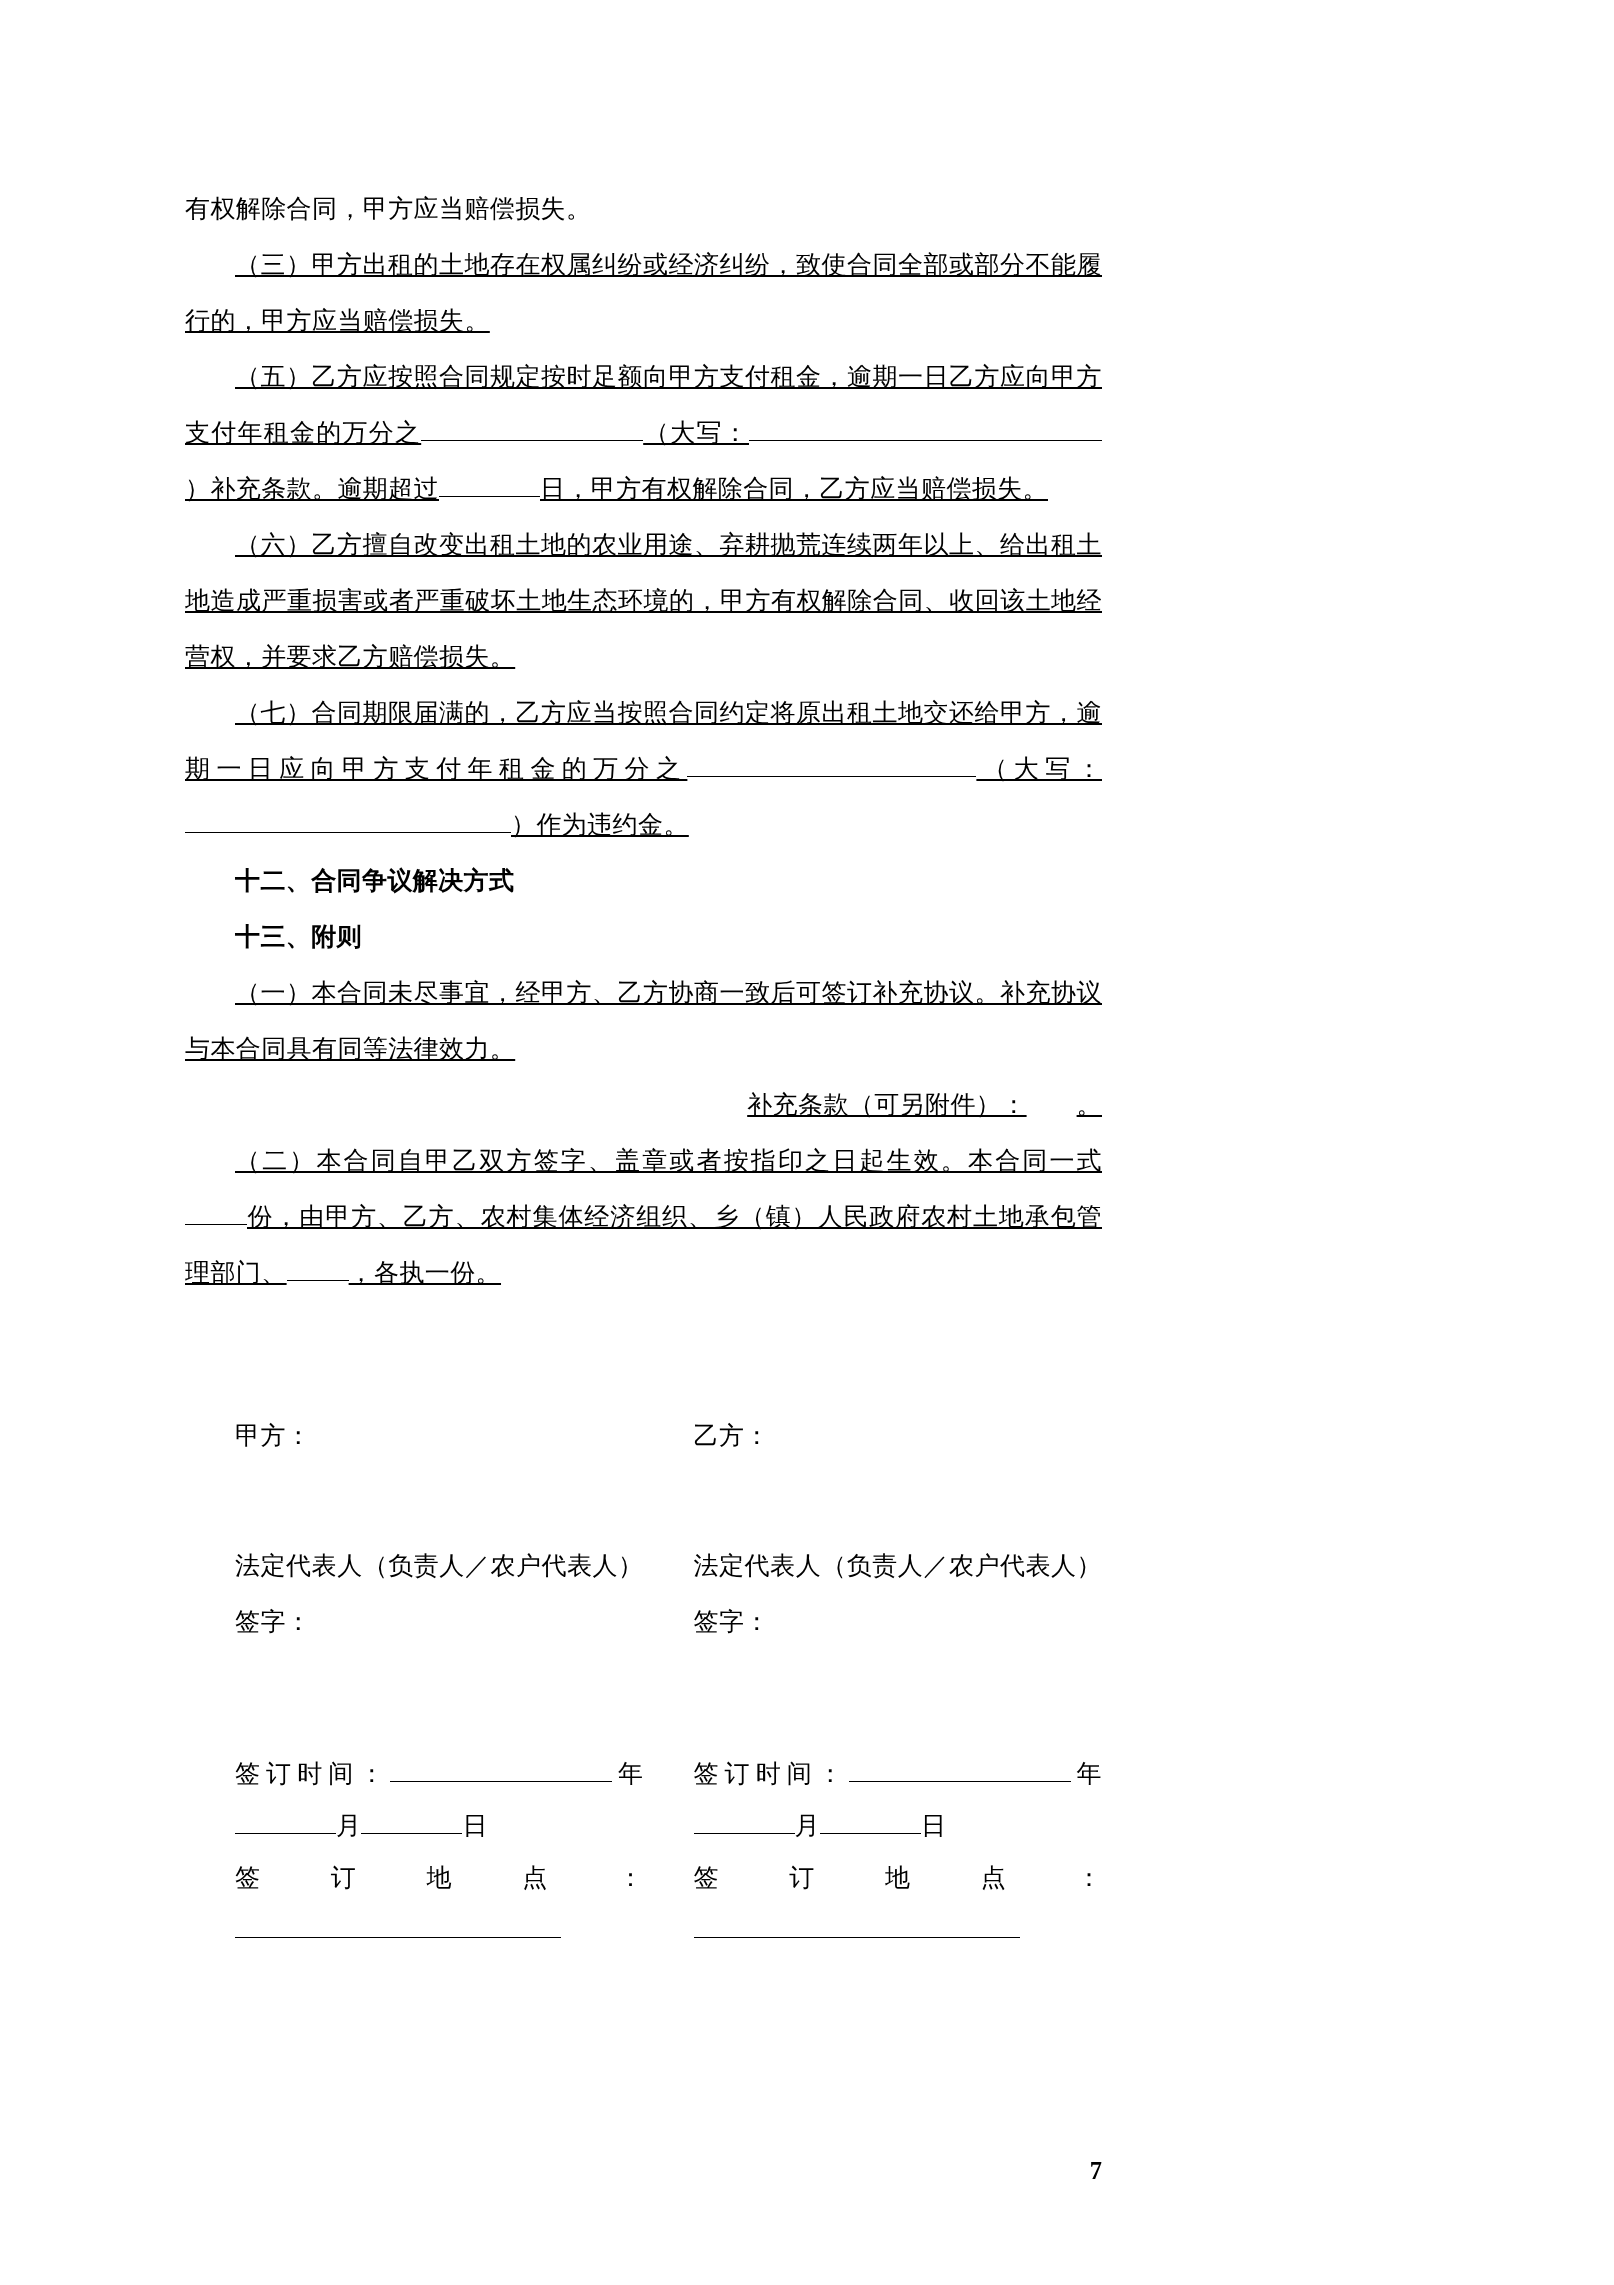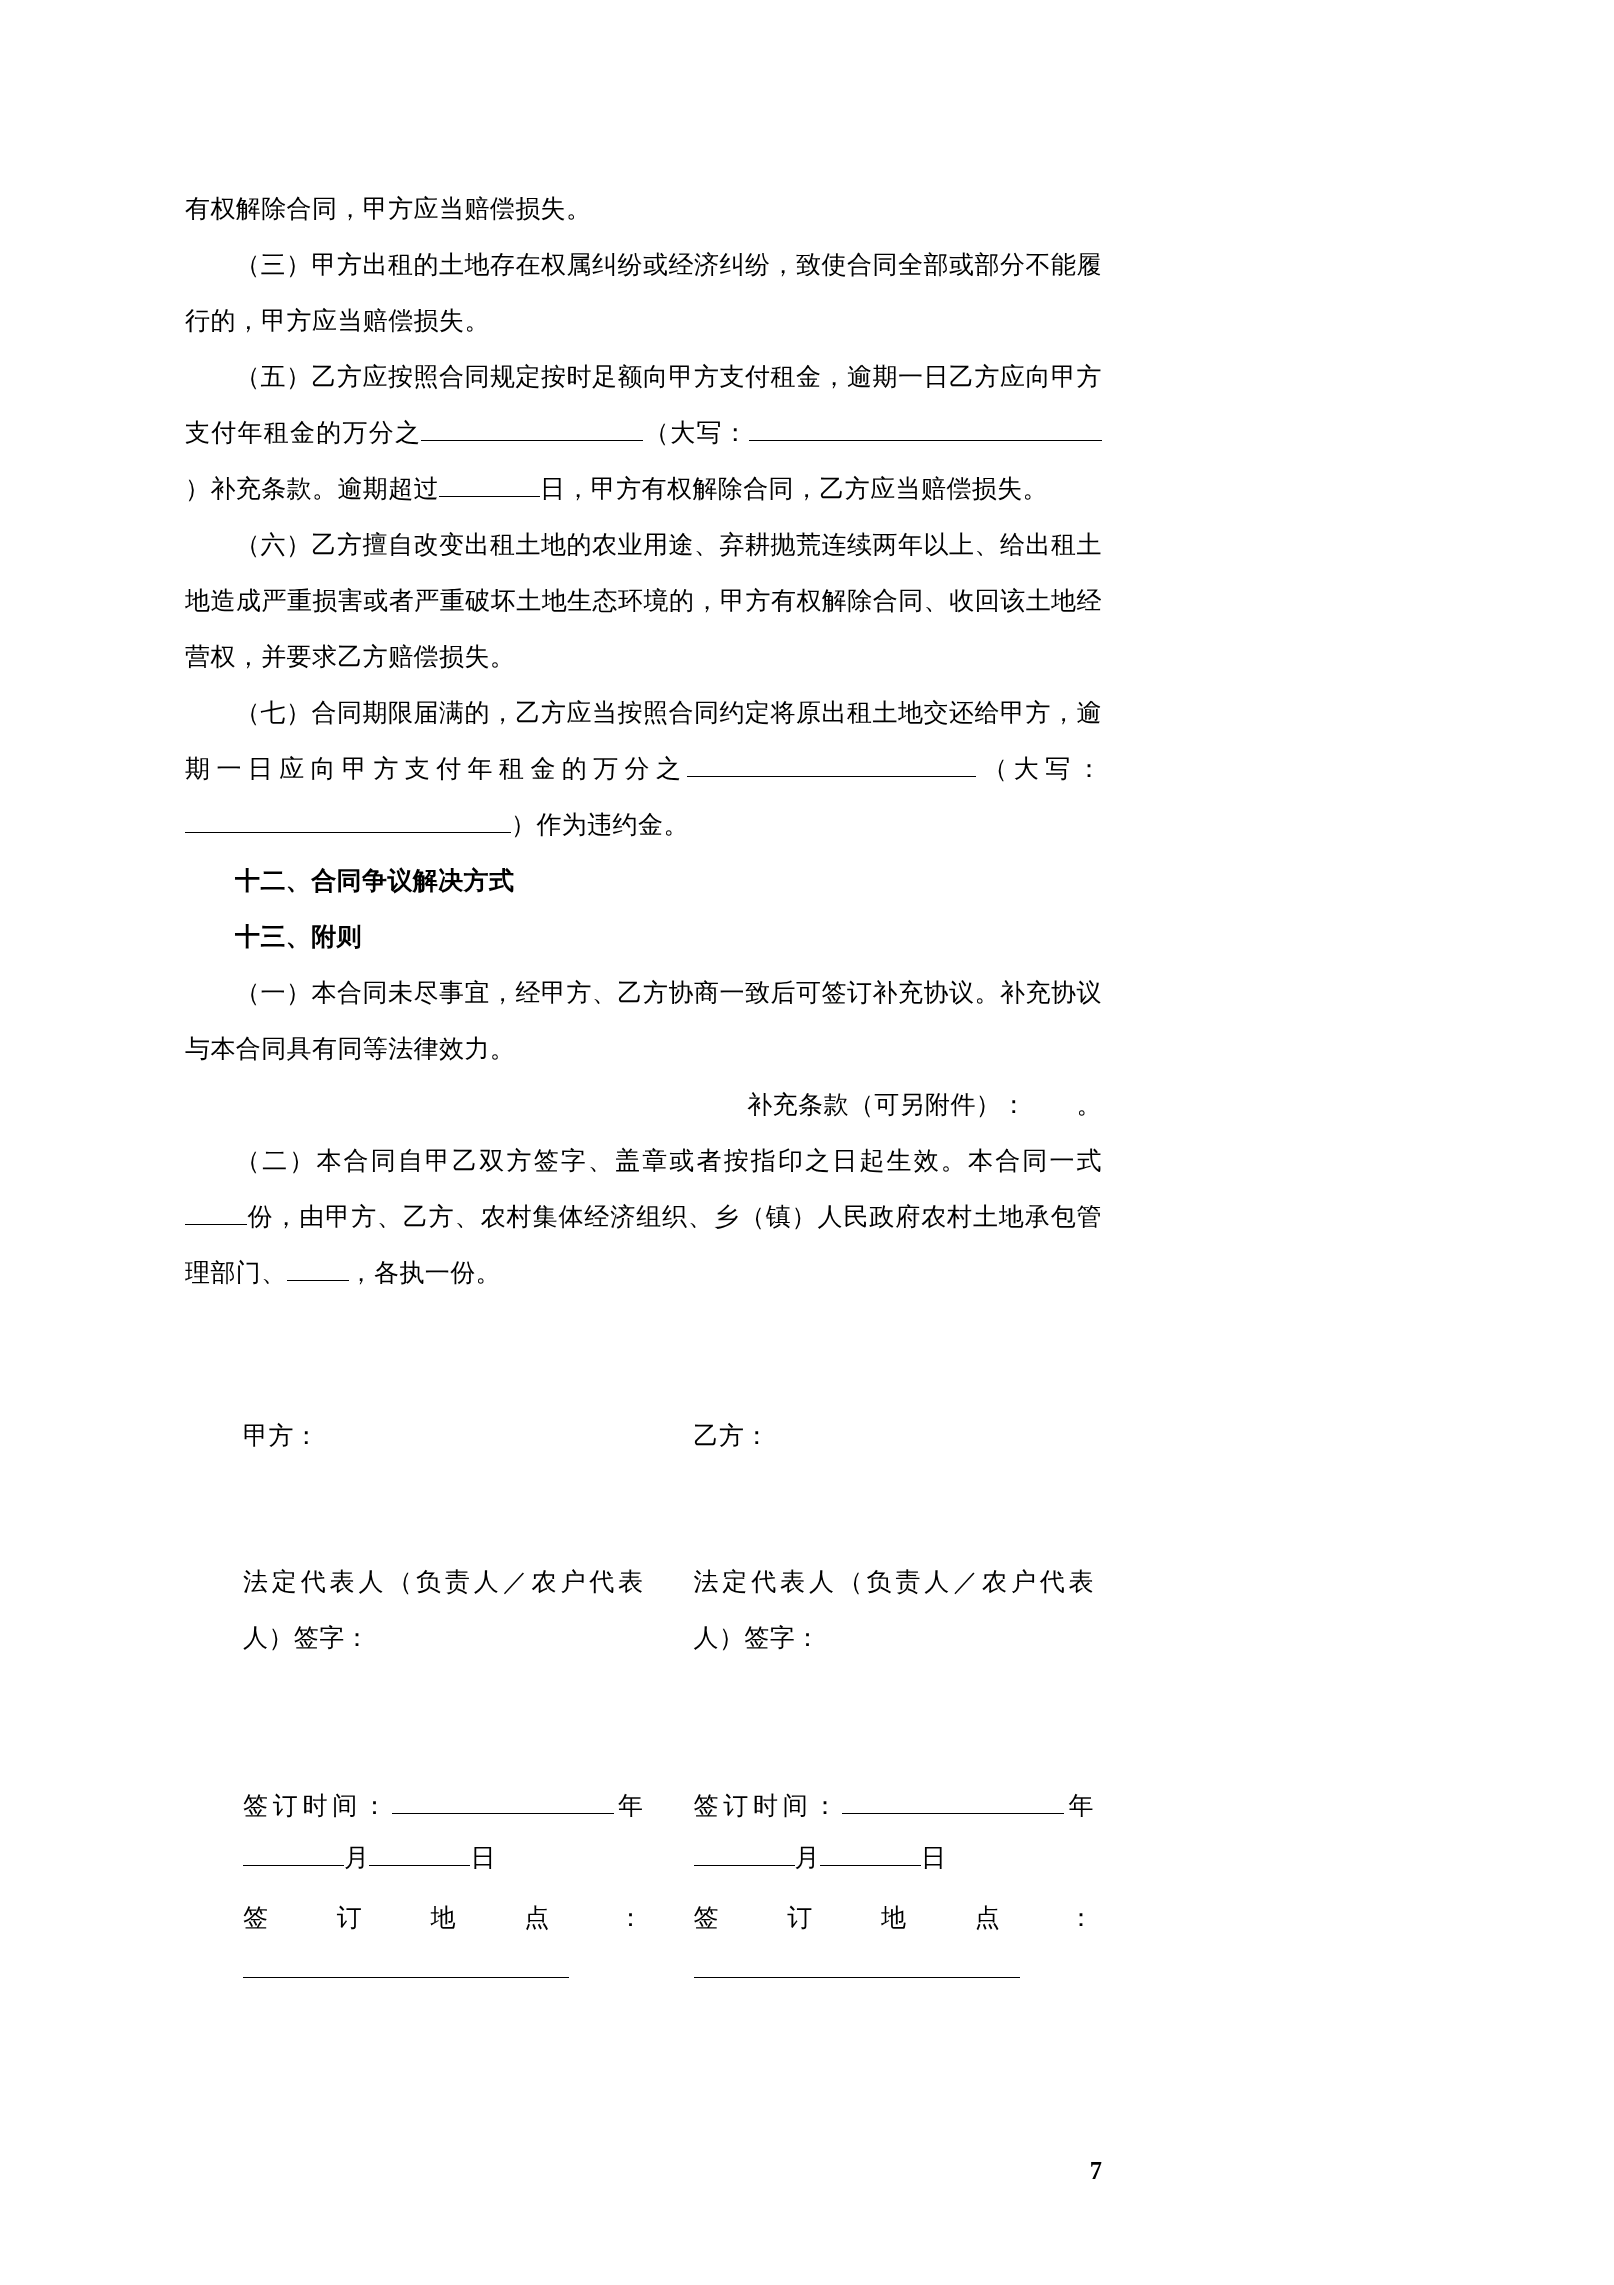--- a/index.html
+++ b/index.html
@@ -27,20 +27,21 @@
     line-height: 56px;
     letter-spacing: 0.4px;
     text-align: justify;
   }
   p.para {
     margin: 0;
     padding: 0;
   }
   p.indent {
     text-indent: 50px;
+    text-decoration: underline;
   }
   .blank {
     display: inline-block;
     border-bottom: 1.4px solid #000;
     vertical-align: baseline;
   }
   .b-sm  { width: 62px; }
   .b-md  { width: 101px; }
   .b-lg  { width: 222px; }
   .b-xl  { width: 289px; }
@@ -58,21 +59,21 @@
     display: flex;
     justify-content: flex-end;
     align-items: baseline;
   }
   .sig-block {
     margin-top: 107px;
     position: relative;
   }
   .sig-row {
     display: flex;
-    margin: 8px;
+    margin: 0;
     justify-content: center;
   }
   .sig-col {
     width: 50%;
     box-sizing: border-box;
     padding-left: 50px;
   }
   .sig-gap-1 { height: 74px; }
   .sig-gap-2 { height: 98px; }
   .sig-line { line-height: 52px; }

